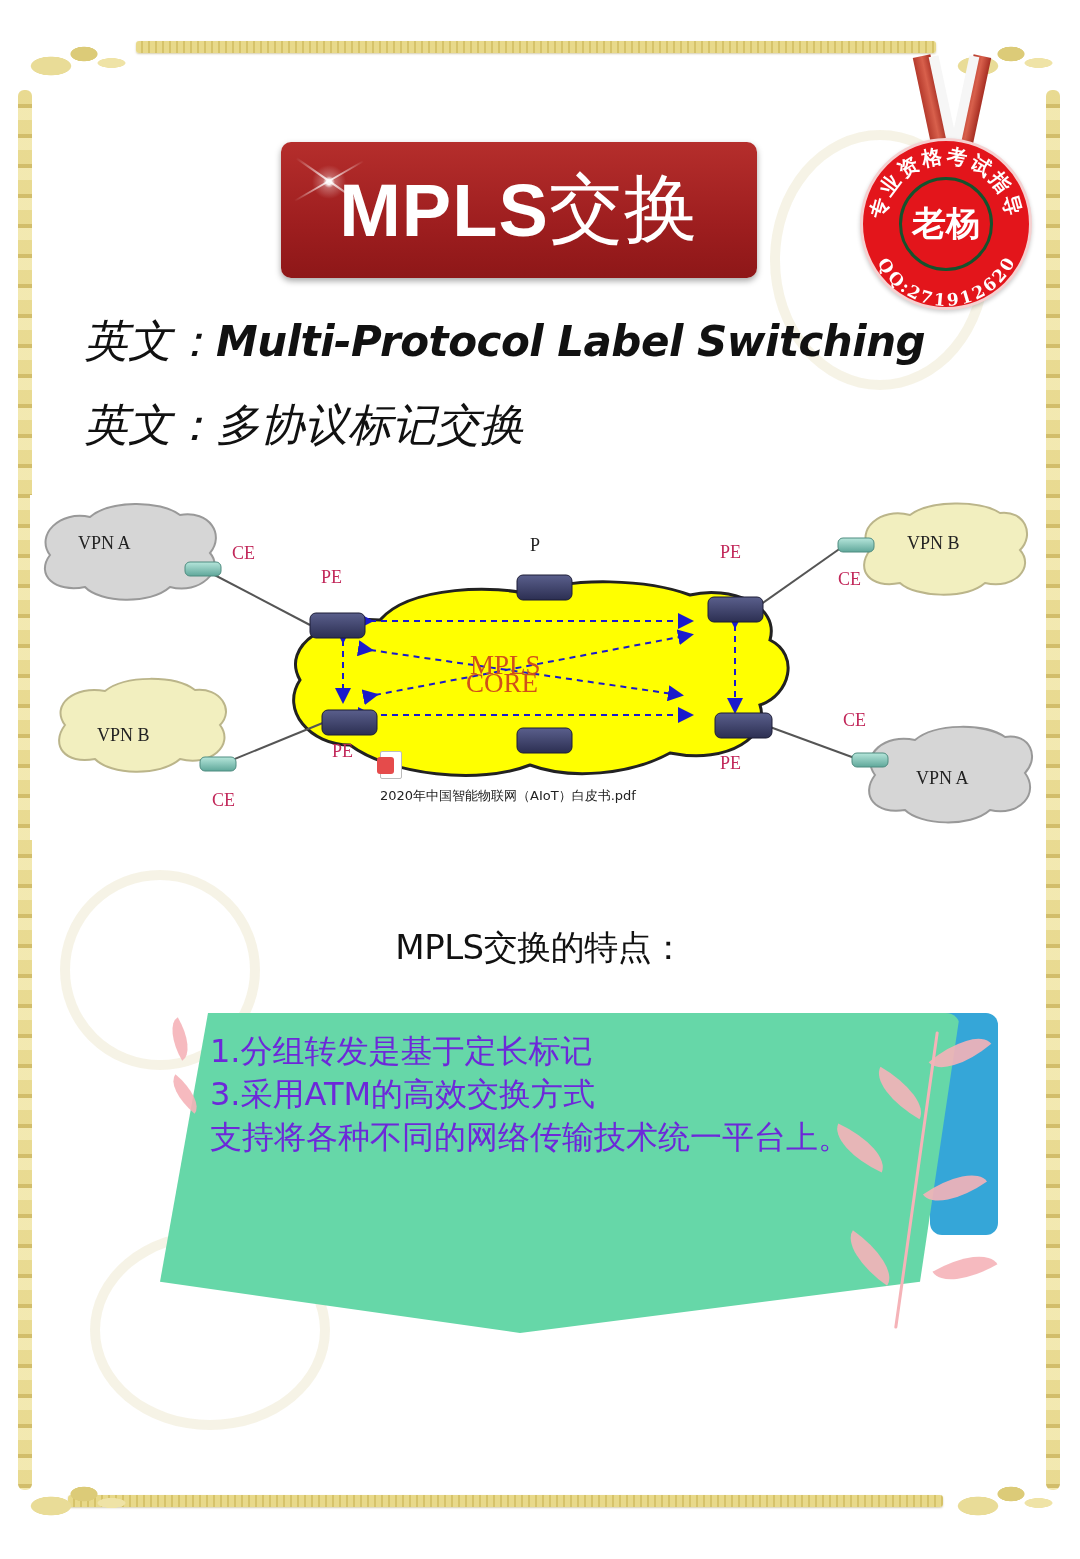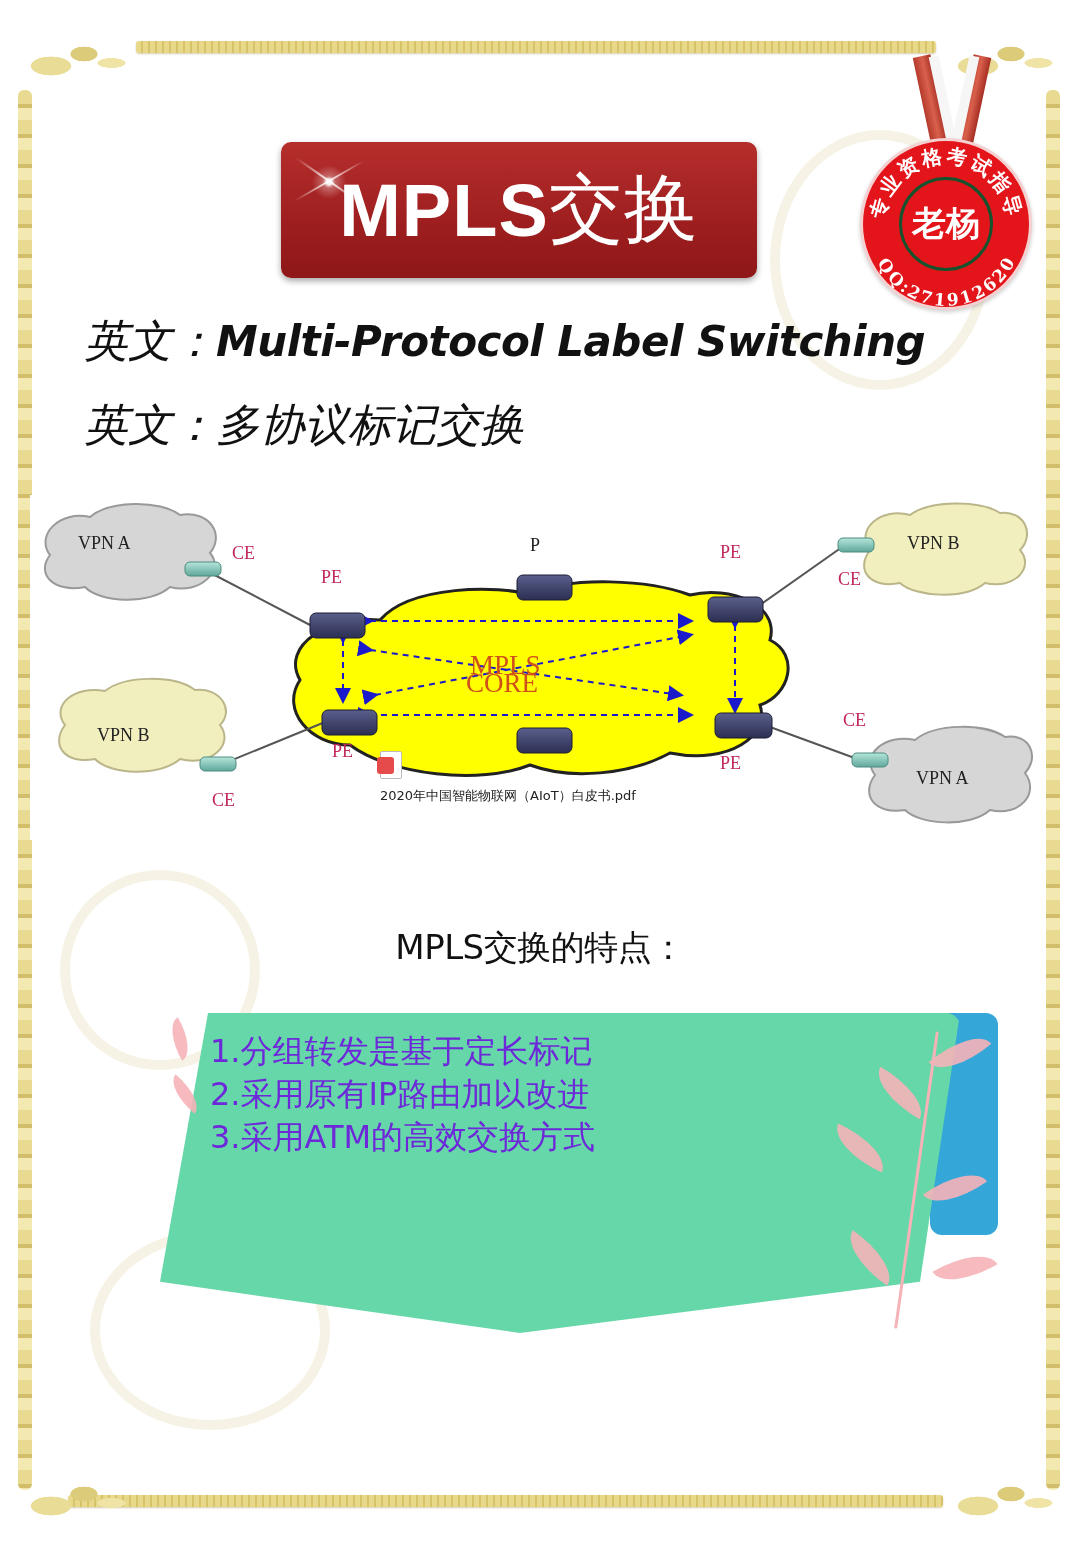--- a/index.html
+++ b/index.html
@@ -300,15 +300,15 @@
 <div class="leaf" style="left:870px; top:1080px; transform:rotate(30deg);"></div>
 <div class="leaf" style="left:830px; top:1135px; transform:rotate(25deg);"></div>
 <div class="leaf" style="left:925px; top:1175px; transform:rotate(-35deg);"></div>
 <div class="leaf" style="left:935px; top:1255px; transform:rotate(-30deg);"></div>
 <div class="leaf" style="left:840px; top:1245px; transform:rotate(35deg);"></div>
 <div class="leaf" style="left:160px; top:1030px; width:40px; height:18px; transform:rotate(60deg);"></div>
 <div class="leaf" style="left:165px; top:1085px; width:40px; height:18px; transform:rotate(40deg);"></div>
 
 <div class="card-text">
   <div>1.分组转发是基于定长标记</div>
-  <div>2.采用原有IP路由加以改进</div>
   <div>3.采用ATM的高效交换方式</div>
+  <div>支持将各种不同的网络传输技术统一平台上。</div>
 </div>
 
 </body></html>

